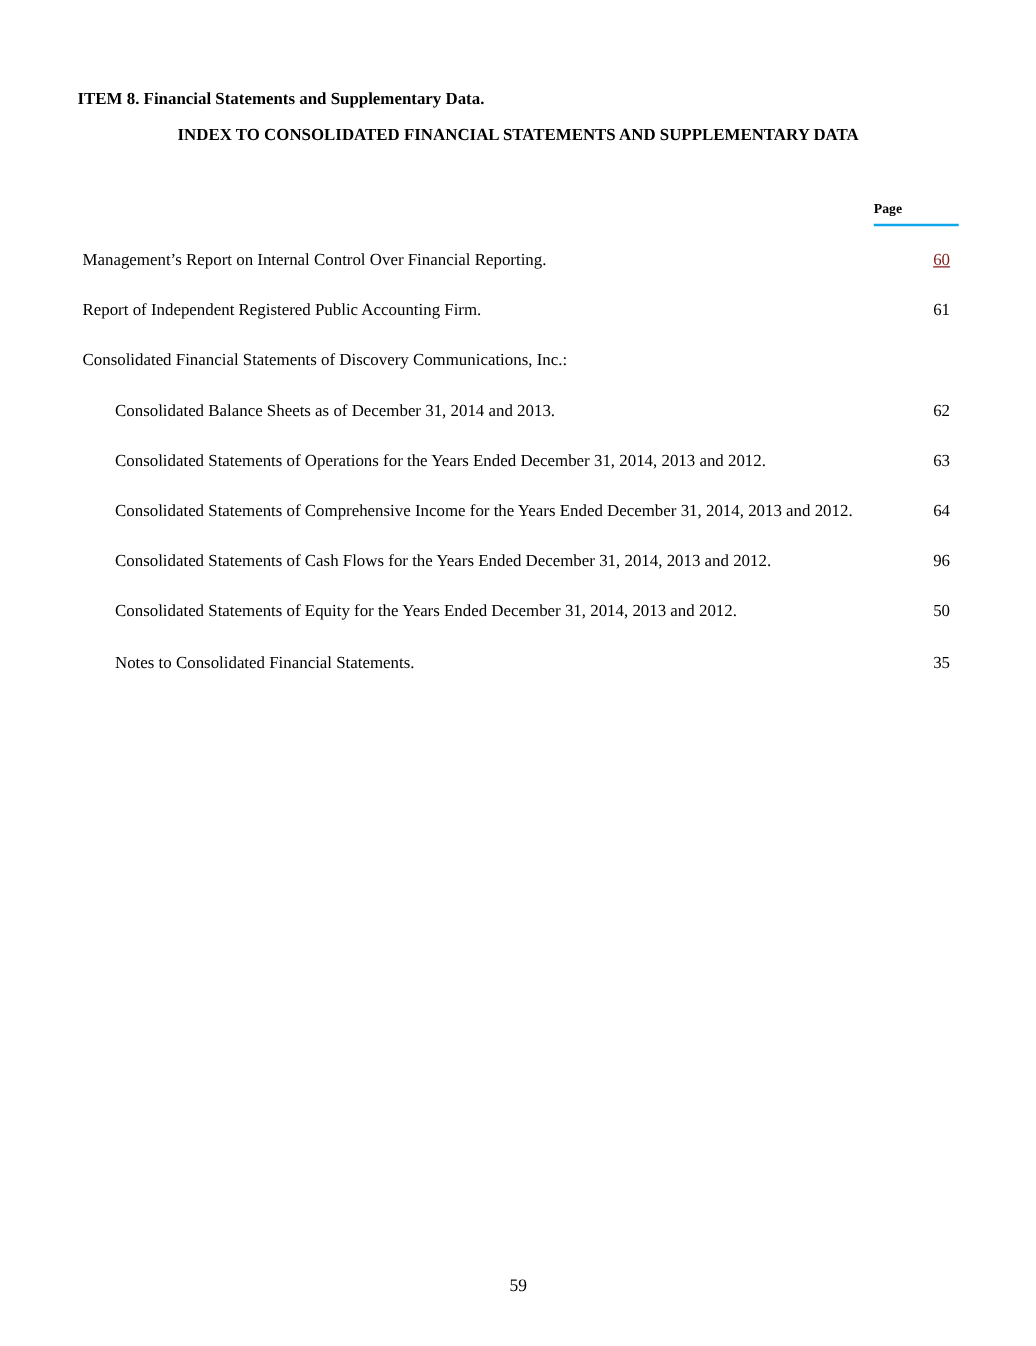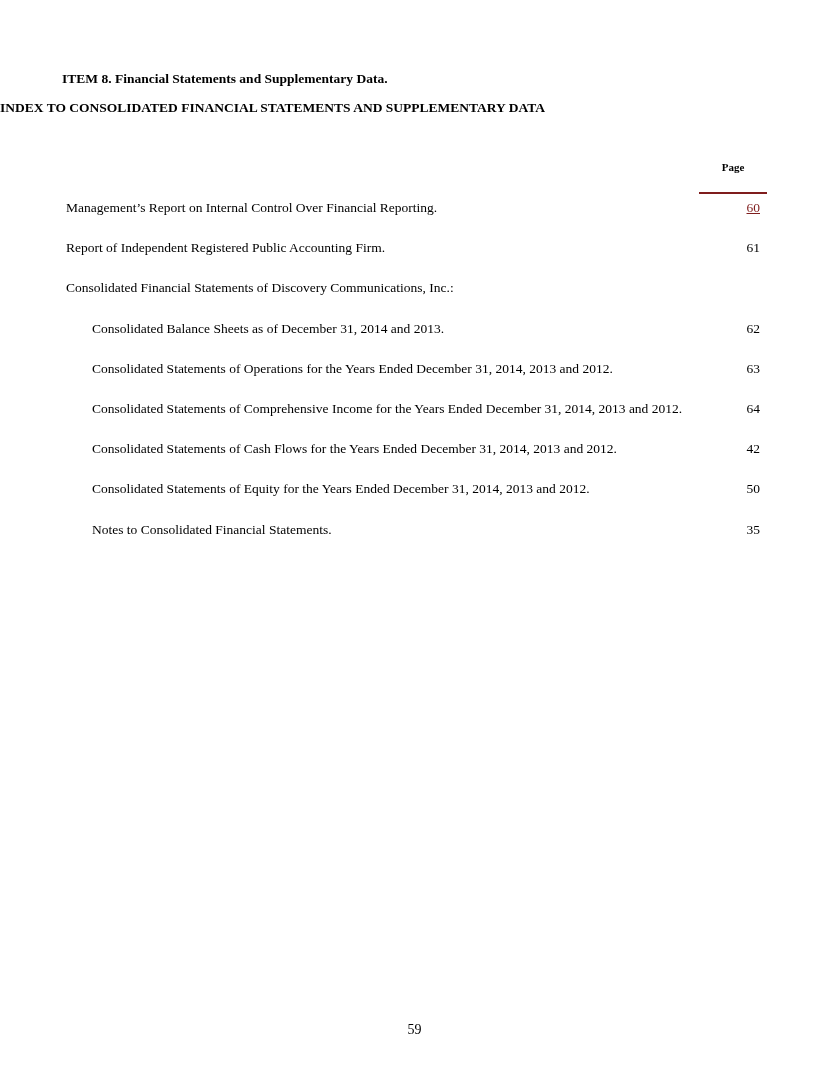--- a/index.html
+++ b/index.html
@@ -23,34 +23,34 @@
     font-size: 13.5px;
     font-weight: bold;
     white-space: nowrap;
     text-align: right;
   }
   .index-title {
     position: absolute;
     left: 0;
     right: 0;
     top: 100px;
+    text-align: center;
     font-size: 13.5px;
     font-weight: bold;
     white-space: nowrap;
   }
   .page-col-header {
     position: absolute;
     top: 161px;
     left: 699px;
     width: 68px;
-    text-align: center;
     font-size: 11px;
     font-weight: bold;
-    padding-bottom: 19px;
-    border-bottom: 2px solid #7f1d1d;
+    padding-bottom: 6px;
+    border-bottom: 2px solid #0ea5e9;
     box-sizing: border-box;
   }
   .index-rows {
     position: absolute;
     top: 200px;
     left: 66px;
     width: 701px;
   }
   .index-row {
     display: flex;
@@ -124,21 +124,21 @@
     <span class="row-page">63</span>
   </div>
 
   <div class="index-row indent">
     <span class="row-label">Consolidated Statements of Comprehensive Income for the Years Ended December 31, 2014, 2013 and 2012.</span>
     <span class="row-page">64</span>
   </div>
 
   <div class="index-row indent">
     <span class="row-label">Consolidated Statements of Cash Flows for the Years Ended December 31, 2014, 2013 and 2012.</span>
-    <span class="row-page">42</span>
+    <span class="row-page">96</span>
   </div>
 
   <div class="index-row indent">
     <span class="row-label">Consolidated Statements of Equity for the Years Ended December 31, 2014, 2013 and 2012.</span>
     <span class="row-page">50</span>
   </div>
 
   <div class="index-row indent">
     <span class="row-label">Notes to Consolidated Financial Statements.</span>
     <span class="row-page">35</span>

